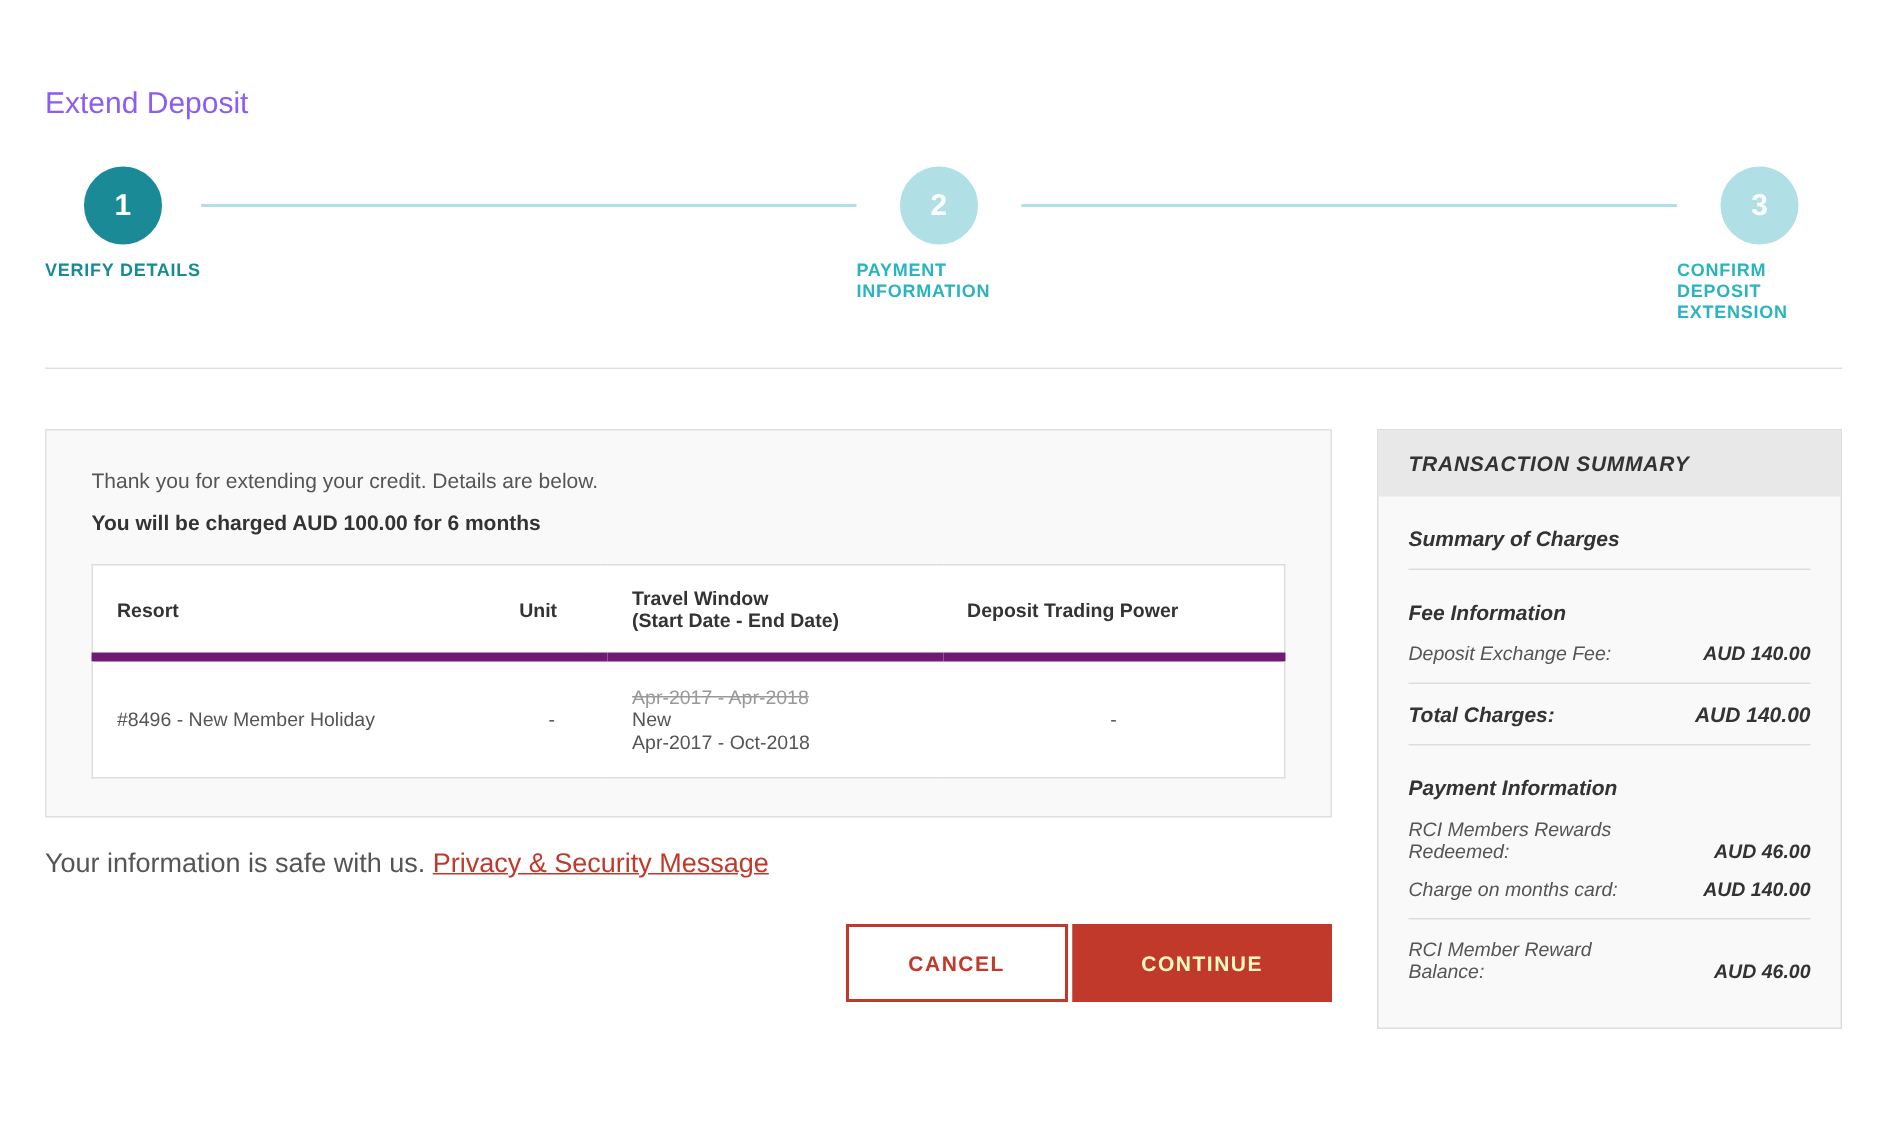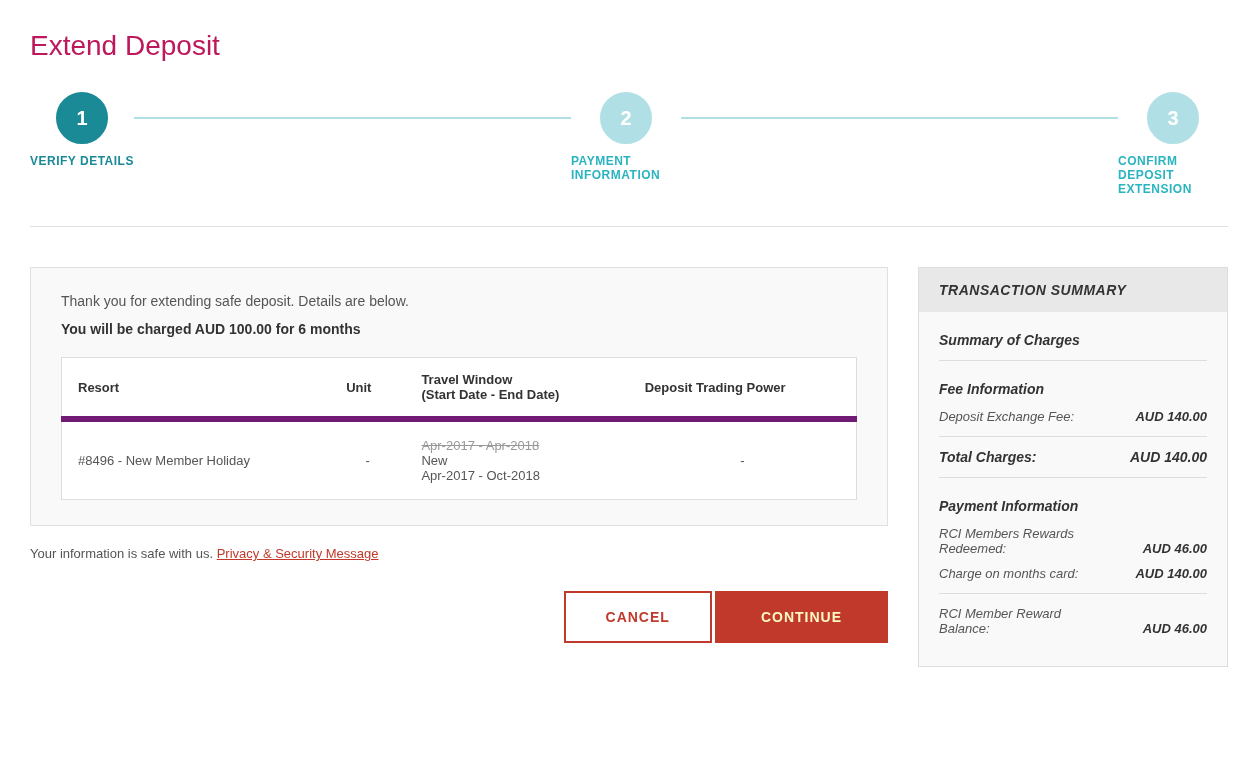--- a/index.html
+++ b/index.html
@@ -7,24 +7,25 @@
       font-family: Arial, sans-serif;
       background: #fff;
       color: #333;
       font-size: 14px;
     }
     .page-wrapper {
       max-width: 1258px;
       padding: 30px 30px 40px 30px;
     }
     .page-title {
-      font-size: 28px;
+      font-size: 20px;
       font-weight: 300;
-      color: #be185d;
+      color: #8b5cf6;
       margin-bottom: 30px;
+      margin-top: 28px;
     }
     
     .stepper {
       display: flex;
       align-items: flex-start;
       margin-bottom: 40px;
       padding-bottom: 30px;
       border-bottom: 1px solid #e0e0e0;
     }
     .step {
@@ -136,21 +137,21 @@
       text-decoration: line-through;
       color: #999;
     }
     .travel-window-cell {
       text-align: center;
     }
     
     .privacy-row {
       margin-bottom: 30px;
       margin-top: 20px;
-      font-size: 13px;
+      font-size: 18px;
       color: #555;
     }
     .privacy-link {
       color: #c0392b;
       text-decoration: underline;
       cursor: pointer;
     }
     
     .button-row {
       display: flex;
@@ -259,21 +260,21 @@
     <div class="step">
       <div class="step-circle light">3</div>
       <div class="step-label">CONFIRM DEPOSIT EXTENSION</div>
     </div>
   </div>
 
   <div class="main-content">
 
     <div class="left-panel">
       <div class="info-box">
-        <p class="info-text">Thank you for extending safe deposit. Details are below.</p>
+        <p class="info-text">Thank you for extending your credit. Details are below.</p>
         <p class="charge-text">You will be charged AUD 100.00 for 6 months</p>
 
         <table class="deposit-table">
           <thead>
             <tr>
               <th>Resort</th>
               <th>Unit</th>
               <th class="center">
                 <span>Travel Window</span><br>
                 <span>(Start Date - End Date)</span>

